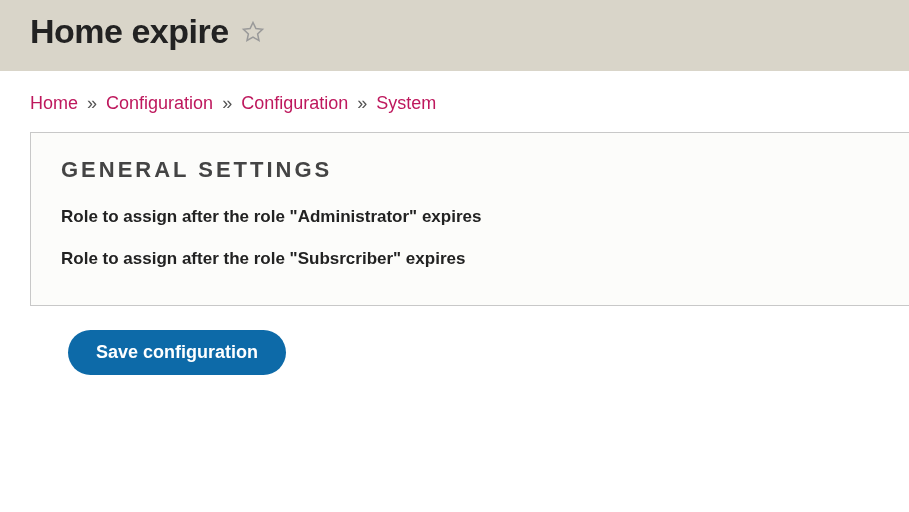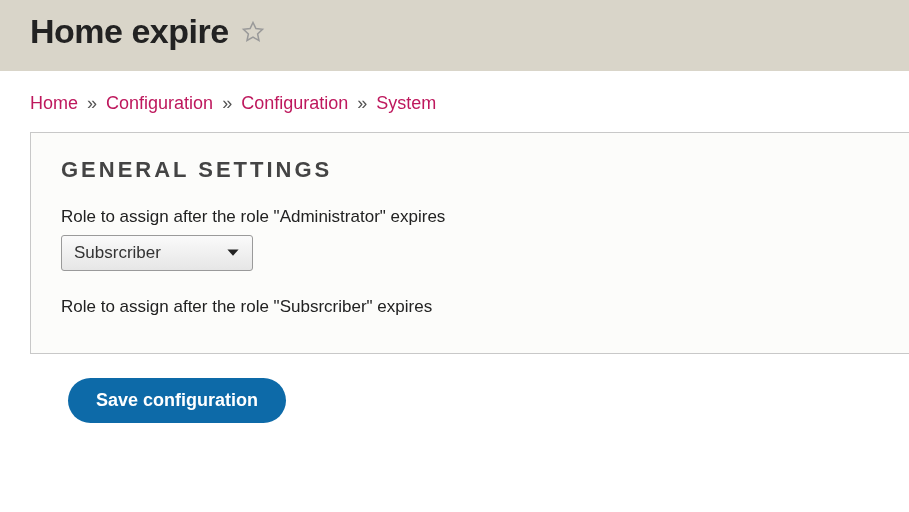--- a/index.html
+++ b/index.html
@@ -58,21 +58,21 @@
     font-weight: 700;
     letter-spacing: 3px;
     color: #444;
     margin-bottom: 24px;
     text-transform: uppercase;
   }
   .form-item { margin-bottom: 22px; }
   .form-item:last-child { margin-bottom: 0; }
   .form-label {
     display: block;
-    font-weight: 400;
+    font-weight: 700;
     font-size: 17px;
     margin-bottom: 8px;
     color: #222;
   }
   .select-wrap {
     position: relative;
     display: inline-block;
     width: 192px;
     height: 36px;
     background: linear-gradient(#fafafa, #e6e6e6);
@@ -133,28 +133,20 @@
   <a href="#">Configuration</a>
   <span class="sep">»</span>
   <a href="#">System</a>
 </nav>
 
 <div class="fieldset">
   <div class="fieldset-legend">GENERAL SETTINGS</div>
 
   <div class="form-item">
     <label class="form-label">Role to assign after the role "Administrator" expires</label>
-    <div class="select-wrap">
-      <span class="select-text">Subsrcriber</span>
-      <span class="chev">
-        <svg viewBox="0 0 20 20">
-            <path d="M2 5 L10 14 L18 5 Z"></path>
-          </svg>
-      </span>
-    </div>
   </div>
 
   <div class="form-item">
     <label class="form-label">Role to assign after the role "Subsrcriber" expires</label>
   </div>
 </div>
 
 <div class="actions">
   <button class="btn-primary">Save configuration</button>
 </div>

